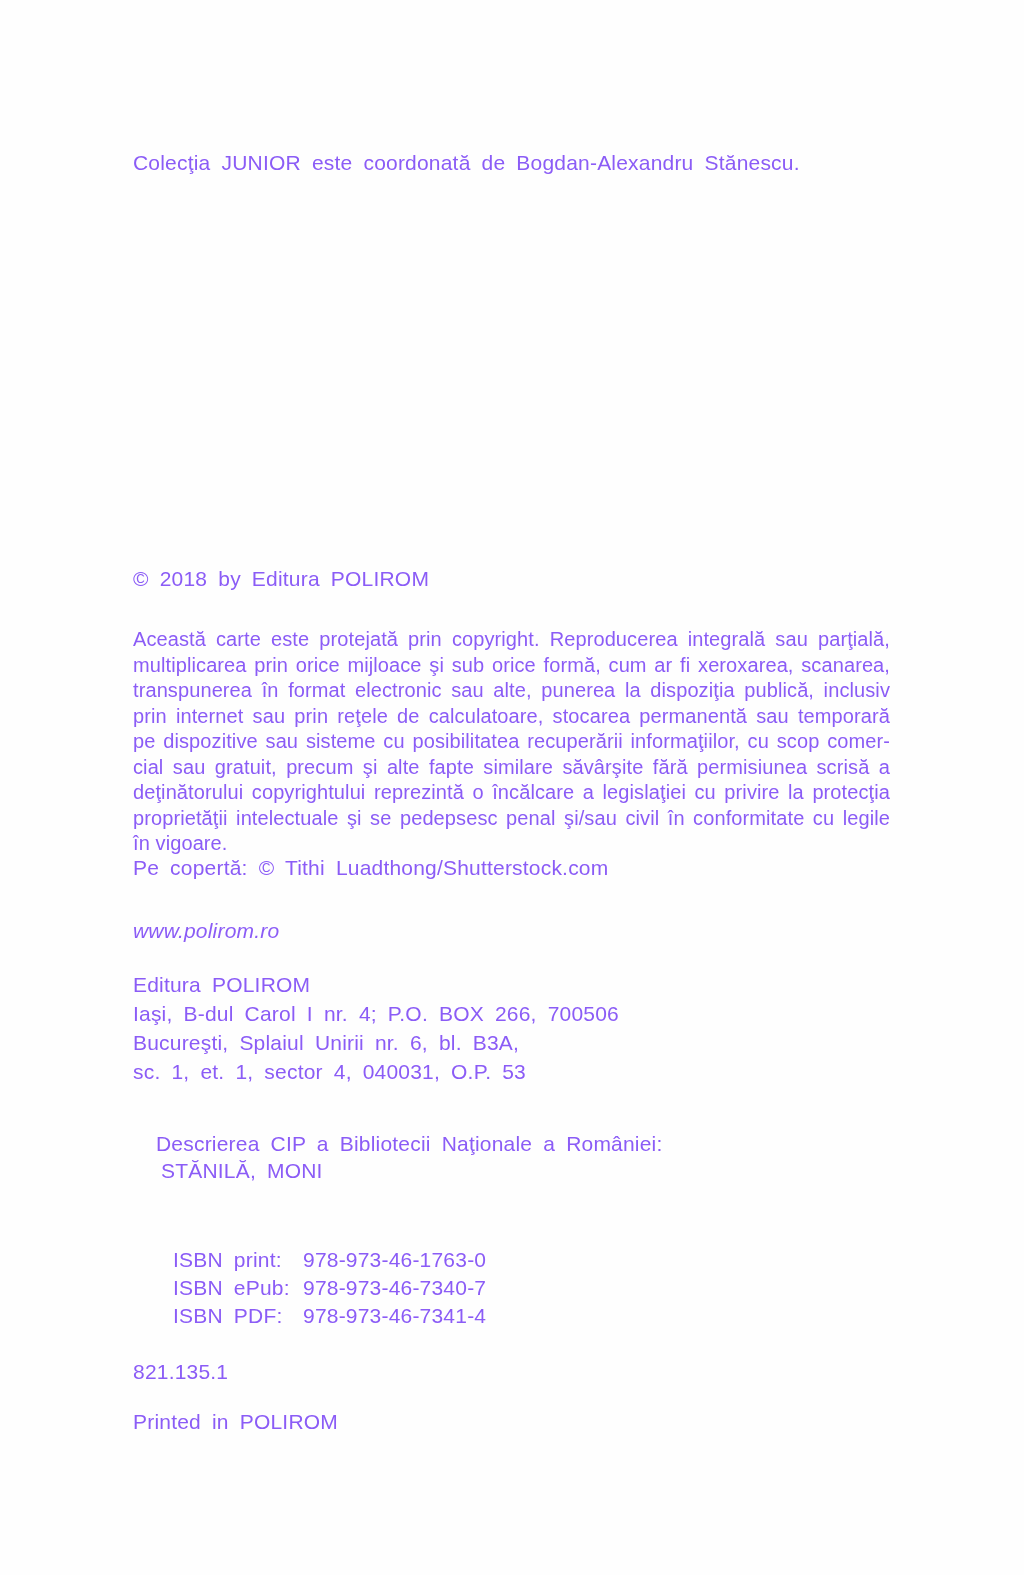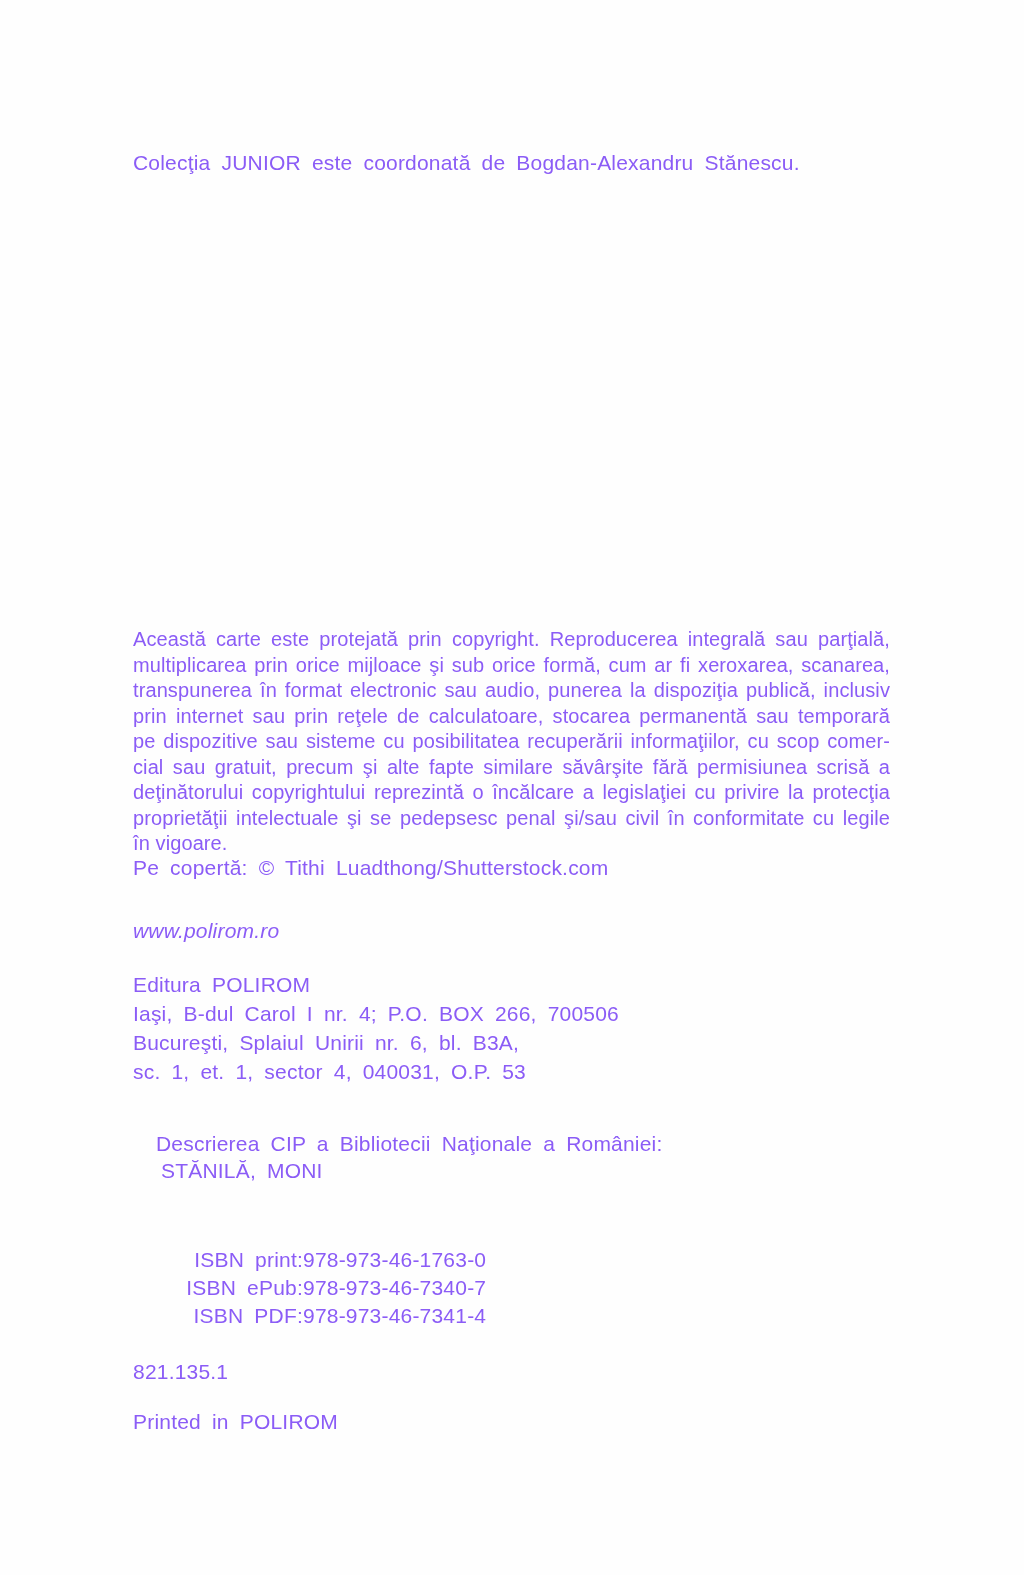--- a/index.html
+++ b/index.html
@@ -47,36 +47,37 @@
   .copyright-line    { top: 567px; }
   .cover-credit      { top: 856px; }
   .website           { top: 919px; font-style: italic; word-spacing: 2px; }
   .publisher         { top: 970px; line-height: 29px; }
   .cip-heading       { top: 1132px; margin-left: 23px; }
   .cip-author        { top: 1159px; margin-left: 28px; }
   .cip-title         { top: 1195px; left: 173px; }
   .cip-title .title-italic { font-style: italic; }
   .isbn-block        { top: 1246px; left: 173px; line-height: 28px; }
   .isbn-row          { display: flex; }
-  .isbn-label        { min-width: 130px; text-align: right; }
+  .isbn-label        { min-width: 130px; }
   .udc               { top: 1360px; }
   .printed-in        { top: 1410px; }
 </style>
 </head>
 <body>
 
 <div class="page">
 
   <div class="block collection-note">Colecţia JUNIOR este coordonată de Bogdan-Alexandru Stănescu.</div>
 
+  <div class="block copyright-line">© 2018 by Editura POLIROM</div>
 
   <div class="notice">
     <div class="jline">Această carte este protejată prin copyright. Reproducerea integrală sau parţială,</div>
     <div class="jline">multiplicarea prin orice mijloace şi sub orice formă, cum ar fi xeroxarea, scanarea,</div>
-    <div class="jline">transpunerea în format electronic sau audio, punerea la dispoziţia publică, inclusiv</div>
+    <div class="jline">transpunerea în format electronic sau alte, punerea la dispoziţia publică, inclusiv</div>
     <div class="jline">prin internet sau prin reţele de calculatoare, stocarea permanentă sau temporară</div>
     <div class="jline">pe dispozitive sau sisteme cu posibilitatea recuperării informaţiilor, cu scop comer-</div>
     <div class="jline">cial sau gratuit, precum şi alte fapte similare săvârşite fără permisiunea scrisă a</div>
     <div class="jline">deţinătorului copyrightului reprezintă o încălcare a legislaţiei cu privire la protecţia</div>
     <div class="jline">proprietăţii intelectuale şi se pedepsesc penal şi/sau civil în conformitate cu legile</div>
     <div class="jline last">în vigoare.</div>
   </div>
 
   <div class="block cover-credit">Pe copertă: © Tithi Luadthong/Shutterstock.com</div>
 

